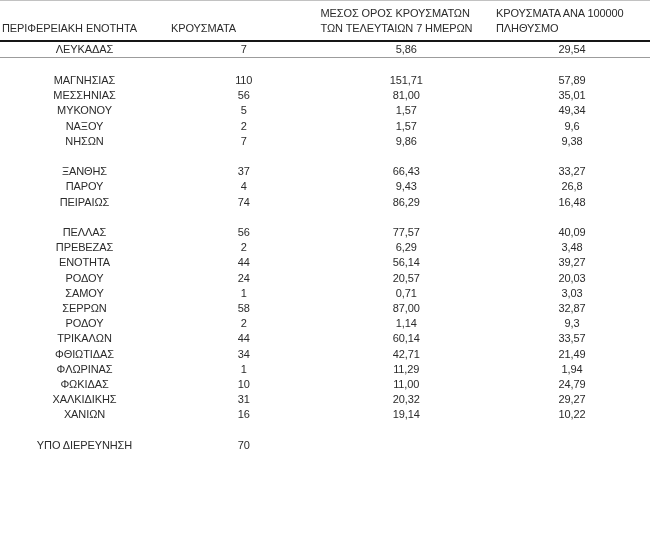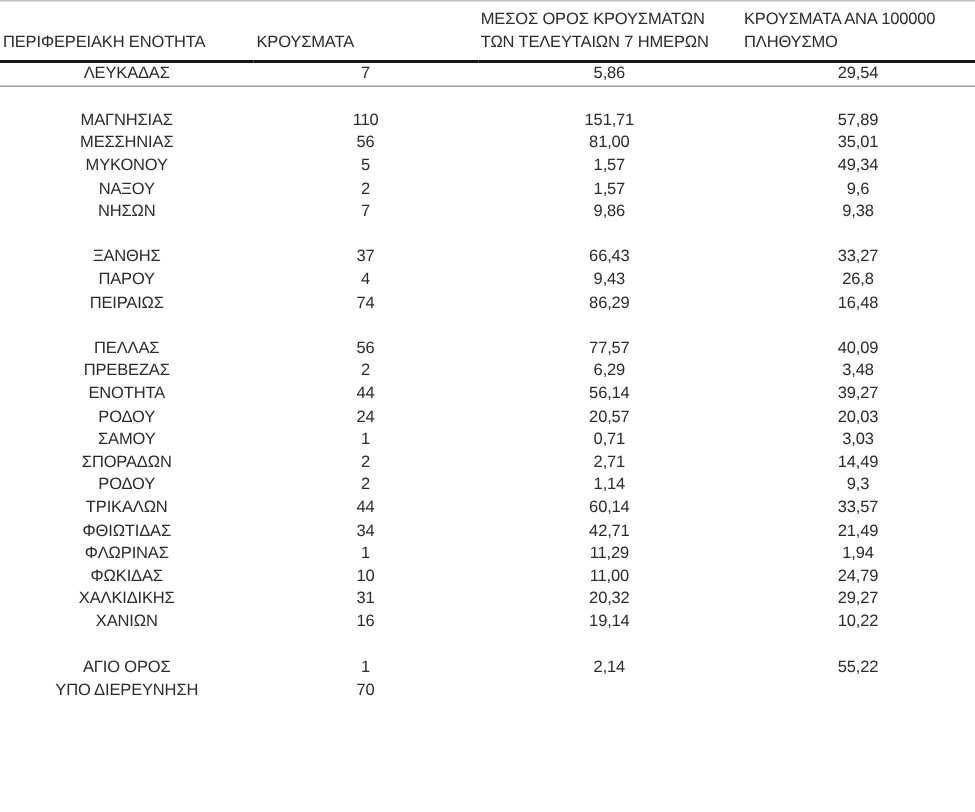--- a/index.html
+++ b/index.html
@@ -168,24 +168,24 @@
           <td>20,57</td>
           <td>20,03</td>
         </tr>
         <tr>
           <td>ΣΑΜΟΥ</td>
           <td>1</td>
           <td>0,71</td>
           <td>3,03</td>
         </tr>
         <tr>
-          <td>ΣΠΟΡΑΔΩΝ</td>
-          <td>2</td>
-          <td>2,71</td>
-          <td>14,49</td>
+          <td>ΣΕΡΡΩΝ</td>
+          <td>58</td>
+          <td>87,00</td>
+          <td>32,87</td>
         </tr>
         <tr>
           <td>ΡΟΔΟΥ</td>
           <td>2</td>
           <td>1,14</td>
           <td>9,3</td>
         </tr>
         <tr>
           <td>ΤΡΙΚΑΛΩΝ</td>
           <td>44</td>
@@ -220,26 +220,20 @@
           <td>ΧΑΝΙΩΝ</td>
           <td>16</td>
           <td>19,14</td>
           <td>10,22</td>
         </tr>
         <tr class="blank">
           <td></td>
           <td></td>
           <td></td>
           <td></td>
-        </tr>
-        <tr>
-          <td>ΑΓΙΟ ΟΡΟΣ</td>
-          <td>1</td>
-          <td>2,14</td>
-          <td>55,22</td>
         </tr>
         <tr>
           <td>ΥΠΟ ΔΙΕΡΕΥΝΗΣΗ</td>
           <td>70</td>
           <td></td>
           <td></td>
         </tr>
       </tbody>
   </table>
 </div>

